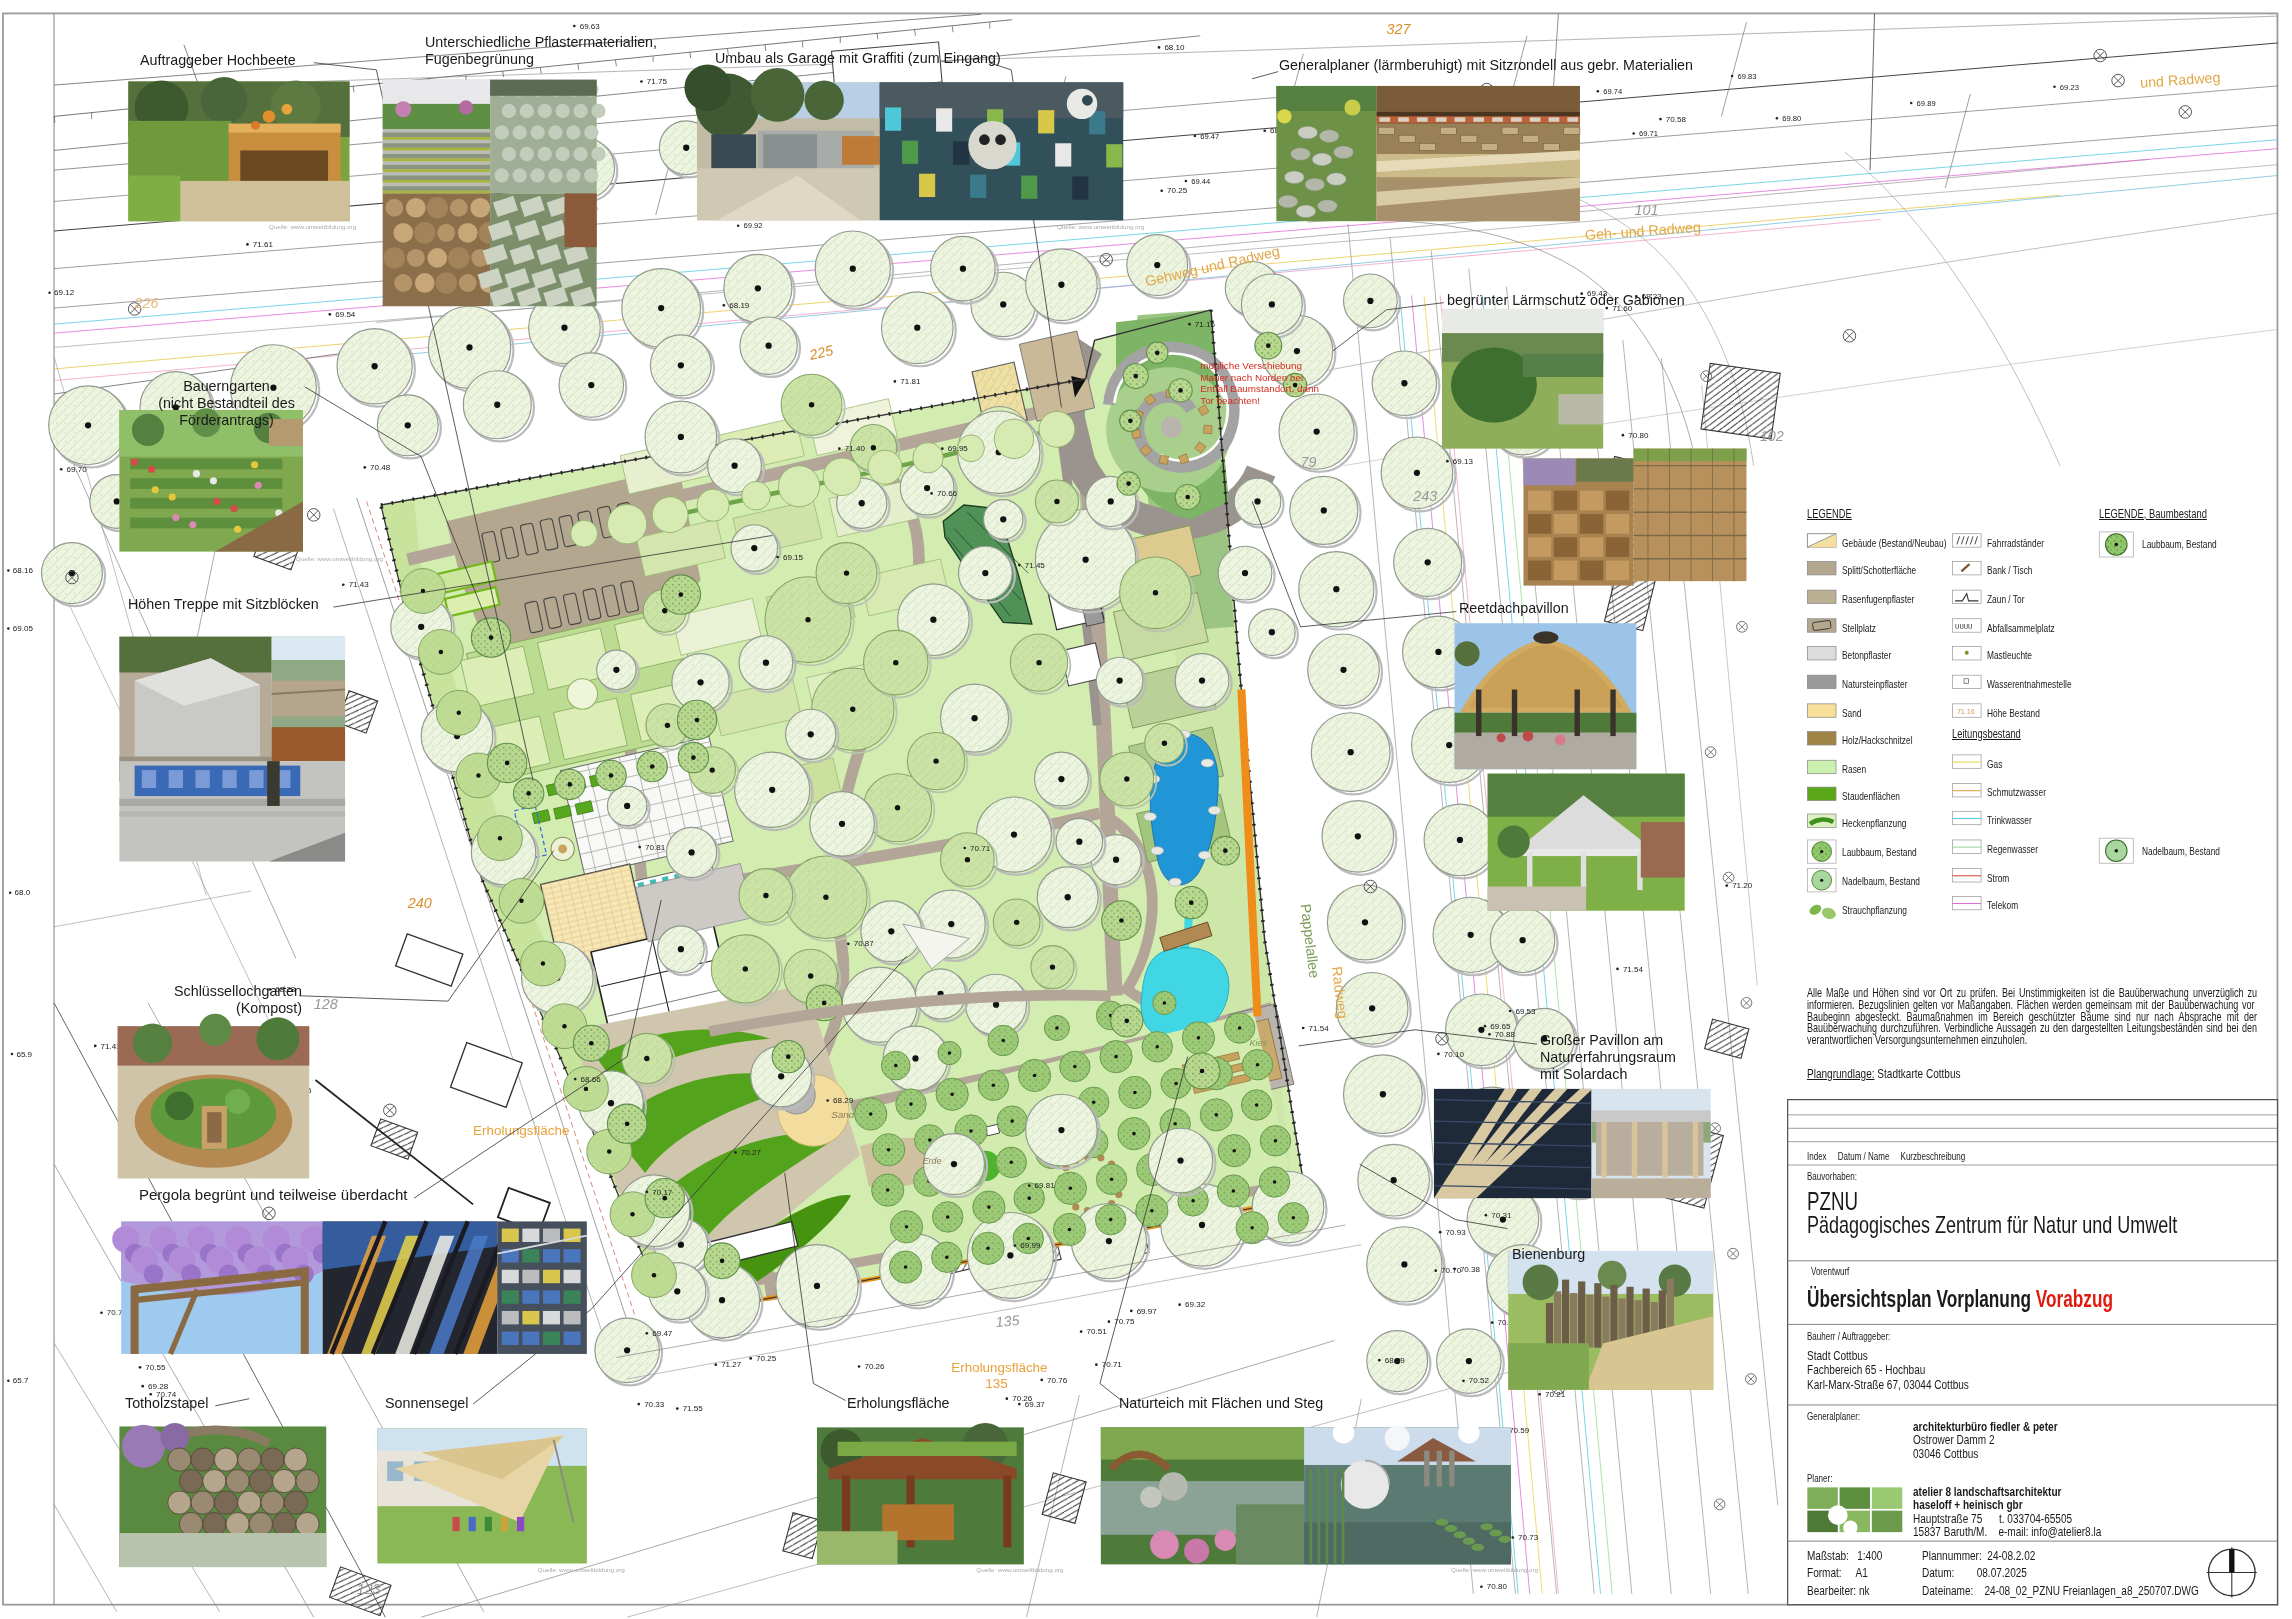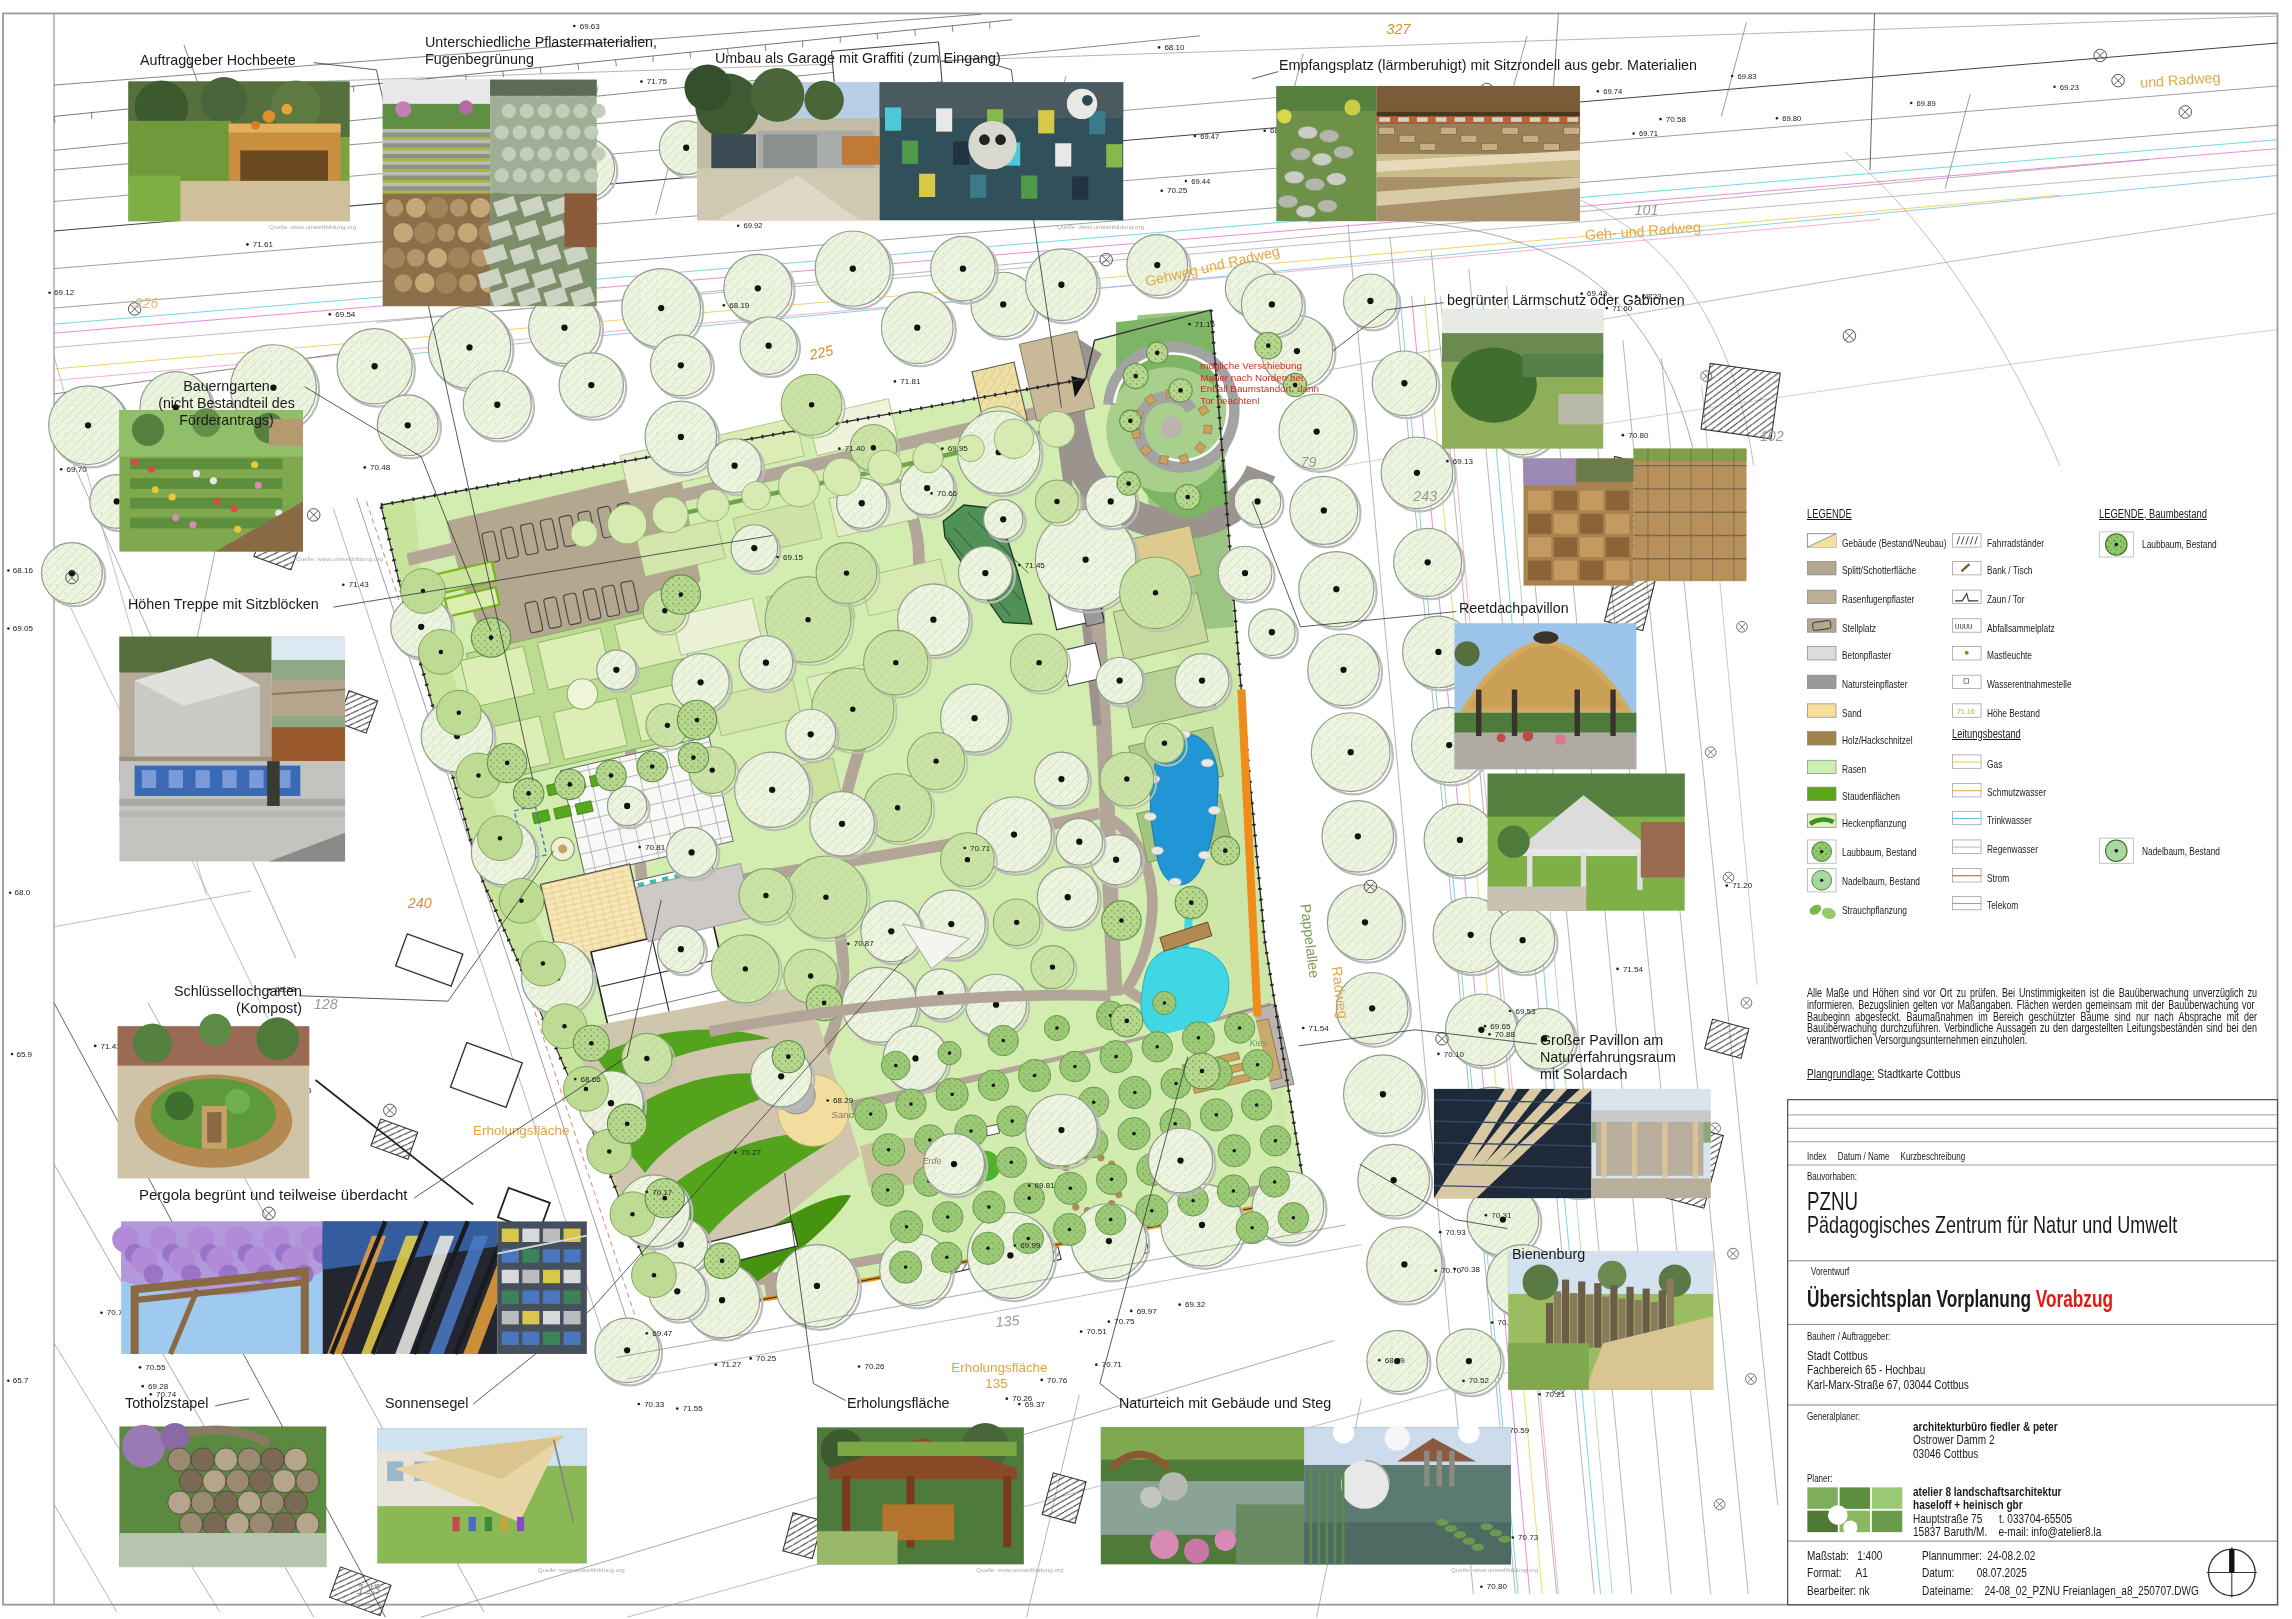--- a/index.html
+++ b/index.html
@@ -3413,26 +3413,26 @@
       <circle cx="2492" cy="1756" r="26" fill="none" stroke="#333" stroke-width="1.5"></circle>
       <line x1="2492" y1="1728" x2="2492" y2="1784" stroke="#333" stroke-width="1.2"></line>
       <line x1="2464" y1="1756" x2="2520" y2="1756" stroke="#333" stroke-width="1.2"></line>
       <rect x="2489" y="1730" width="6" height="26" fill="#111"></rect>
     </g>
 </svg>
 
 <div class="cap" style="left:140px;top:52px;font-size:14.3px;">Auftraggeber Hochbeete</div>
 <div class="cap" style="left:381px;top:34px;font-size:14.3px;margin-left:44px;">Unterschiedliche Pflastermaterialien,<br>Fugenbegrünung</div>
 <div class="cap" style="left:683px;top:50px;font-size:14.3px;margin-left:32px;">Umbau als Garage mit Graffiti (zum Eingang)</div>
-<div class="cap" style="left:1279px;top:57px;font-size:14.3px;">Empfangsplatz (lärmberuhigt) mit Sitzrondell aus gebr. Materialien</div>
+<div class="cap" style="left:1279px;top:57px;font-size:14.3px;">Generalplaner (lärmberuhigt) mit Sitzrondell aus gebr. Materialien</div>
 <div class="cap" style="left:1447px;top:292px;font-size:14.3px;">begrünter Lärmschutz oder Gabionen</div>
 <div class="cap" style="left:1459px;top:600px;font-size:14.3px;">Reetdachpavillon</div>
 <div class="cap" style="left:1540px;top:1032px;font-size:14.3px;">Großer Pavillon am<br>Naturerfahrungsraum<br>mit Solardach</div>
 <div class="cap" style="left:1512px;top:1218px;font-size:14.3px;margin-top:28px;">Bienenburg</div>
-<div class="cap" style="left:1119px;top:1395px;font-size:14.3px;">Naturteich mit Gebäude und Steg</div>
+<div class="cap" style="left:1119px;top:1395px;font-size:14.3px;">Naturteich mit Flächen und Steg</div>
 <div class="cap" style="left:847px;top:1395px;font-size:14.3px;">Erholungsfläche</div>
 <div class="cap" style="left:385px;top:1395px;font-size:14.3px;">Sonnensegel</div>
 <div class="cap" style="left:125px;top:1395px;font-size:14.3px;">Totholzstapel</div>
 <div class="cap" style="left:139px;top:1186px;font-size:15px;">Pergola begrünt und teilweise überdacht</div>
 <div class="cap" style="left:152px;top:983px;width:150px;text-align:right;font-size:14.3px">Schlüssellochgarten<br>(Kompost)</div>
 <div class="cap" style="left:148px;top:378px;width:157px;text-align:center;font-size:14.3px">Bauerngarten<br>(nicht Bestandteil des<br>Förderantrags)</div>
 <div class="cap" style="left:128px;top:596px;font-size:14.3px;">Höhen Treppe mit Sitzblöcken</div>
 
 <div class="tb" style="left:1807px;top:507px;font-size:12.5px;text-decoration:underline">LEGENDE</div>
 

